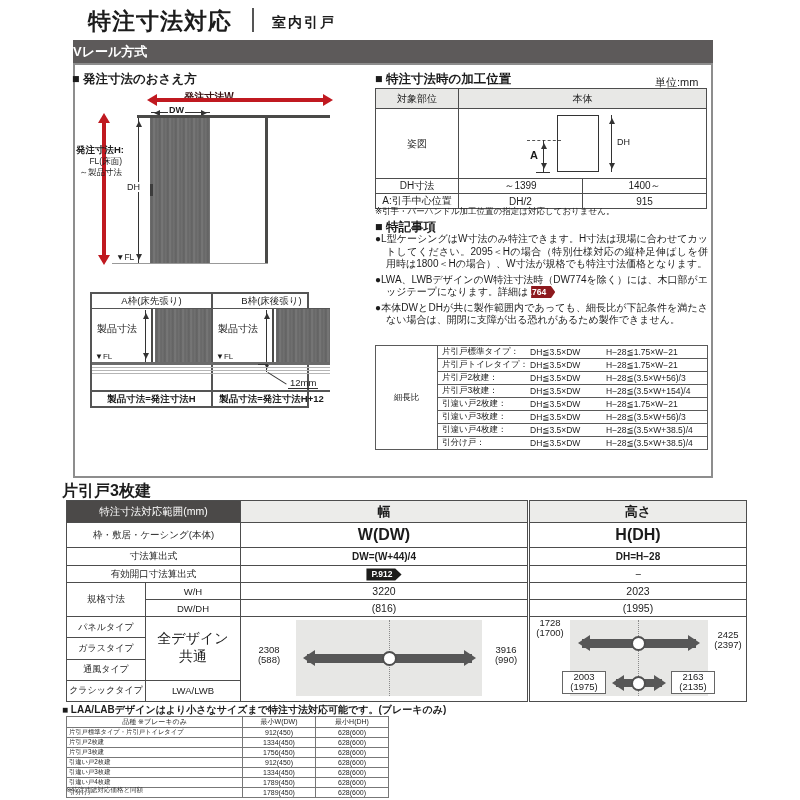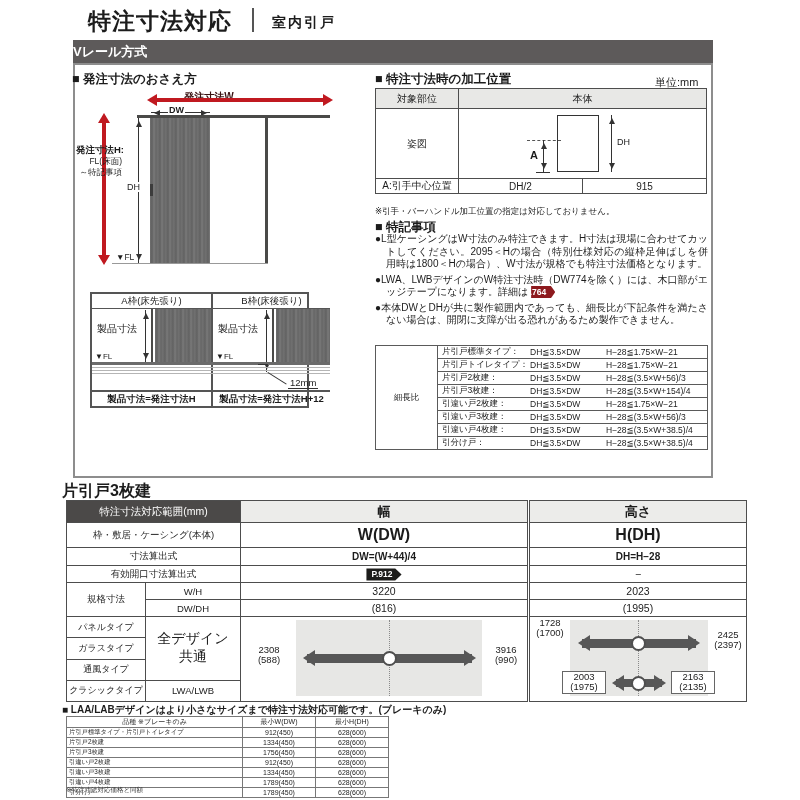--- a/index.html
+++ b/index.html
@@ -116,21 +116,21 @@
 
     <div class="abs wood" style="left:62px; top:32px; width:60px; height:145px;"></div>
     <div class="abs" style="left:62px; top:98px; width:3px; height:12px; background:#3c3c3c;"></div>
 
     <div class="abs dim-v" style="left:50px; top:32px; height:145px;"></div>
     <div class="abs fig-lab" style="left:38px; top:96px;">DH</div>
 
     <div class="abs red-v" style="left:14px; top:30px; height:146px;"></div>
     <div class="abs" style="left:-24px; top:58px; width:60px; text-align:right; font-size:9.5px; font-weight:bold;">発注寸法H:</div>
     <div class="abs" style="left:-24px; top:70px; width:58px; text-align:right; font-size:8.5px;">FL(床面)</div>
-    <div class="abs" style="left:-24px; top:81px; width:58px; text-align:right; font-size:8.5px;">～特記事項</div>
+    <div class="abs" style="left:-24px; top:81px; width:58px; text-align:right; font-size:8.5px;">～製品寸法</div>
 
     <div class="abs" style="left:28px; top:166px; font-size:8.5px;">▼FL</div>
     <div class="abs" style="left:24px; top:177px; width:156px; height:1px; background:#999;"></div>
   </div>
 
   <div class="abs" style="left:90px; top:292px; width:219px; height:116px; border:2px solid #555; background:#fff;">
     <div class="abs" style="left:119px; top:0; width:2px; height:112px; background:#555;"></div>
     <div class="abs" style="left:0; top:96px; width:238px; height:2px; background:#555;"></div>
 
     <div class="abs ctr" style="left:0; top:1px; width:119px; height:13px; font-size:9.5px;">A枠(床先張り)</div>
@@ -182,20 +182,25 @@
         <div style="position:relative; width:100%; height:69px;">
           <div class="abs" style="left:98px; top:6px; width:42px; height:57px; border:1.5px solid #333; background:#fff;"></div>
           <div class="abs dim-v" style="left:152px; top:6px; height:57px;"></div>
           <div class="abs" style="left:158px; top:28px; font-size:9px;">DH</div>
           <div class="abs" style="left:68px; top:31px; width:34px; border-top:1px dashed #555;"></div>
           <div class="abs dim-v" style="left:84px; top:31px; height:32px;"></div>
           <div class="abs" style="left:71px; top:40px; font-size:11px; font-weight:bold;">A</div>
           <div class="abs" style="left:77px; top:63px; width:14px; height:1px; background:#333;"></div>
         </div>
       </td>
+    </tr>
+    <tr style="height:13px;">
+      <td>DH寸法</td>
+      <td>～1399</td>
+      <td>1400～</td>
     </tr>
     <tr style="height:13px;">
       <td>A:引手中心位置</td>
       <td>DH/2</td>
       <td>915</td>
     </tr>
   </tbody>
     </table>
   <div class="abs note-sm" style="left:375px; top:206px;">※引手・バーハンドル加工位置の指定は対応しておりません。</div>
 

